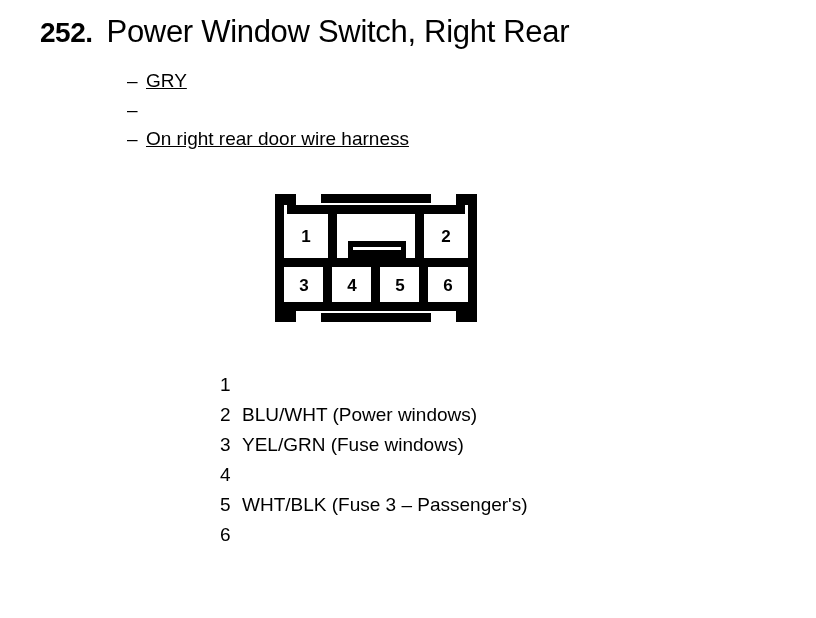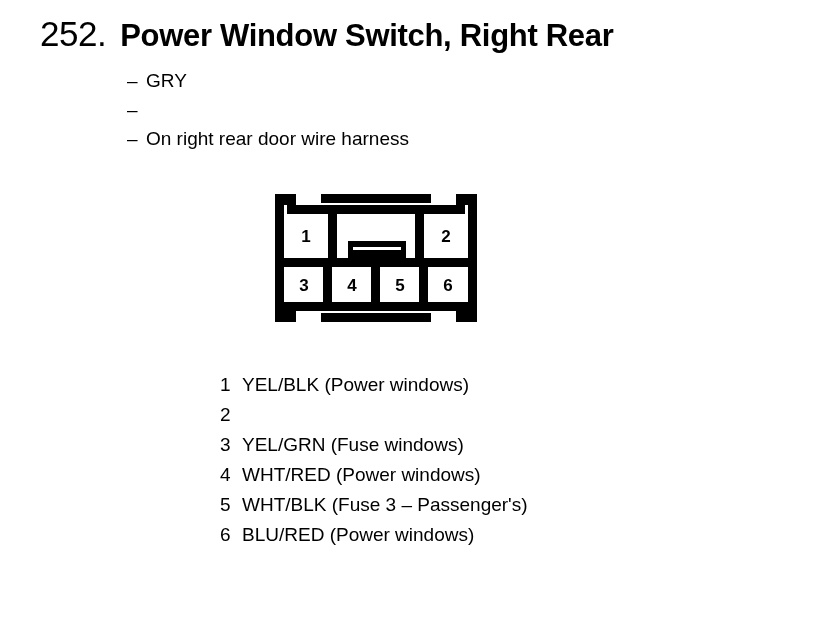--- a/index.html
+++ b/index.html
@@ -20,27 +20,27 @@
   
   .title-row {
     position: absolute;
     left: 40px;
     top: 14px;
     display: flex;
     align-items: baseline;
     white-space: nowrap;
   }
   .title-num {
-    font-size: 35px;
-    font-weight: normal;
+    font-size: 28px;
+    font-weight: bold;
     letter-spacing: -0.5px;
   }
   .title-text {
     font-size: 31px;
-    font-weight: bold;
+    font-weight: normal;
     margin-left: 14px;
     letter-spacing: -0.3px;
   }
 
   
   .bullets {
     position: absolute;
     left: 127px;
     top: 66px;
   }
@@ -49,21 +49,21 @@
     align-items: baseline;
     font-size: 19px;
     line-height: 29px;
     white-space: nowrap;
   }
   .bullet-dash {
     width: 19px;
     flex: 0 0 19px;
     font-size: 19px;
   }
-  .bullet-label { font-size: 19px; }
+  .bullet-label { font-size: 19px; text-decoration: underline; }
 
   
   .connector-wrap {
     position: absolute;
     left: 268px;
     top: 188px;
     width: 216px;
     height: 148px;
   }
   .connector-svg { display: block; }
@@ -203,34 +203,32 @@
     <text class="pin-num" x="36" y="103" text-anchor="middle">3</text>
     <text class="pin-num" x="84" y="103" text-anchor="middle">4</text>
     <text class="pin-num" x="132" y="103" text-anchor="middle">5</text>
     <text class="pin-num" x="180" y="103" text-anchor="middle">6</text>
   </svg>
 </div>
 
 <div class="legend">
   <div class="legend-row">
     <span class="legend-num">1</span>
-    <span class="legend-desc">YEL/BLK (Power windows)</span>
   </div>
   <div class="legend-row">
     <span class="legend-num">2</span>
+    <span class="legend-desc">BLU/WHT (Power windows)</span>
   </div>
   <div class="legend-row">
     <span class="legend-num">3</span>
     <span class="legend-desc">YEL/GRN (Fuse windows)</span>
   </div>
   <div class="legend-row">
     <span class="legend-num">4</span>
-    <span class="legend-desc">WHT/RED (Power windows)</span>
   </div>
   <div class="legend-row">
     <span class="legend-num">5</span>
     <span class="legend-desc">WHT/BLK (Fuse 3 – Passenger's)</span>
   </div>
   <div class="legend-row">
     <span class="legend-num">6</span>
-    <span class="legend-desc">BLU/RED (Power windows)</span>
   </div>
 </div>
 
 </body></html>

